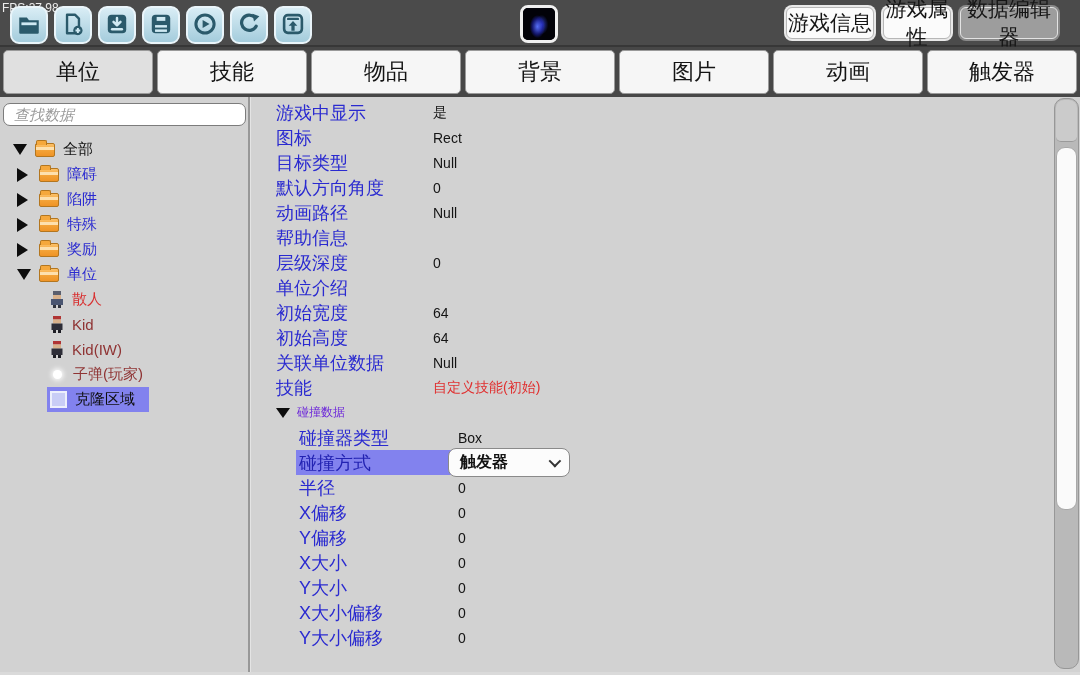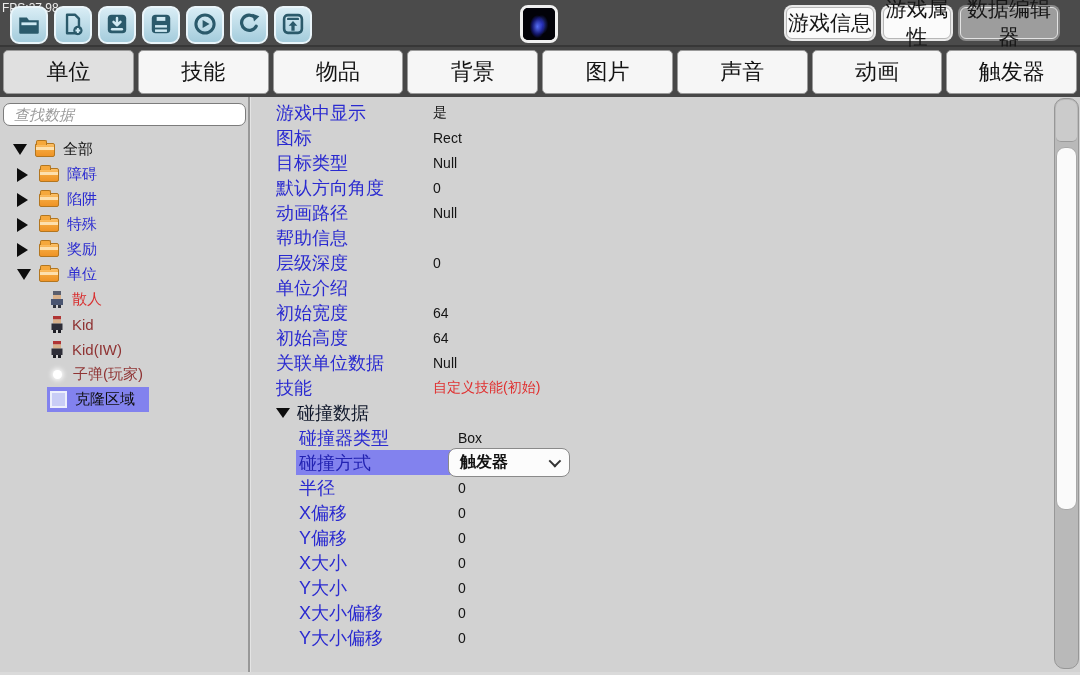--- a/index.html
+++ b/index.html
@@ -77,21 +77,21 @@
   .plabel { position:absolute; left:25px; top:50%; transform:translateY(-50%);
     font-size:18px; color:#2a2ad0; white-space:nowrap; }
   .prow.nested .plabel { left:48px; }
   .pvalue { position:absolute; left:182px; top:50%; transform:translateY(-50%);
     font-size:14px; color:#141414; white-space:nowrap; }
   .prow.nested .pvalue { left:207px; }
   .pvalue.red { color:#e03030; }
   .pgroup { display:flex; align-items:center; padding-left:25px; }
   .tri-sm { width:0; height:0; border-left:7px solid transparent; border-right:7px solid transparent;
     border-top:10px solid #0d0d0d; margin-right:7px; cursor:pointer; }
-  .pgroup-label { font-size:18px; color:#0f172a; }
+  .pgroup-label { font-size:12px; color:#6d28d9; }
   .hl-bg { position:absolute; left:45px; width:158px; top:0; height:25px; background:#8282ee; }
   .plabel.onhl { color:#2222b2; }
   .dropdown { position:absolute; left:197px; top:-2px; width:122px; height:29px;
     background:#fcfcfc; border:1.5px solid #8a8a8a; border-radius:8px;
     display:flex; align-items:center; padding:0 11px; cursor:pointer; }
   .dd-text { font-size:16px; font-weight:bold; color:#141414; }
   .chev { margin-left:auto; width:9px; height:9px; border-right:2.2px solid #333;
     border-bottom:2.2px solid #333; transform:rotate(45deg) translateY(-2px); }
 
   
@@ -168,21 +168,20 @@
     <button class="tb-btn w3 active">数据编辑器</button>
   </div>
 </div>
 
 <div class="tabbar">
   <button class="tab selected">单位</button>
   <button class="tab">技能</button>
   <button class="tab">物品</button>
   <button class="tab">背景</button>
   <button class="tab">图片</button>
-  <button class="tab">声音</button>
   <button class="tab">动画</button>
   <button class="tab">触发器</button>
 </div>
 
 <div class="main">
 
   <div class="sidebar">
     <input class="search-input" type="text" placeholder="查找数据" style="">
     <div class="tree">
 

